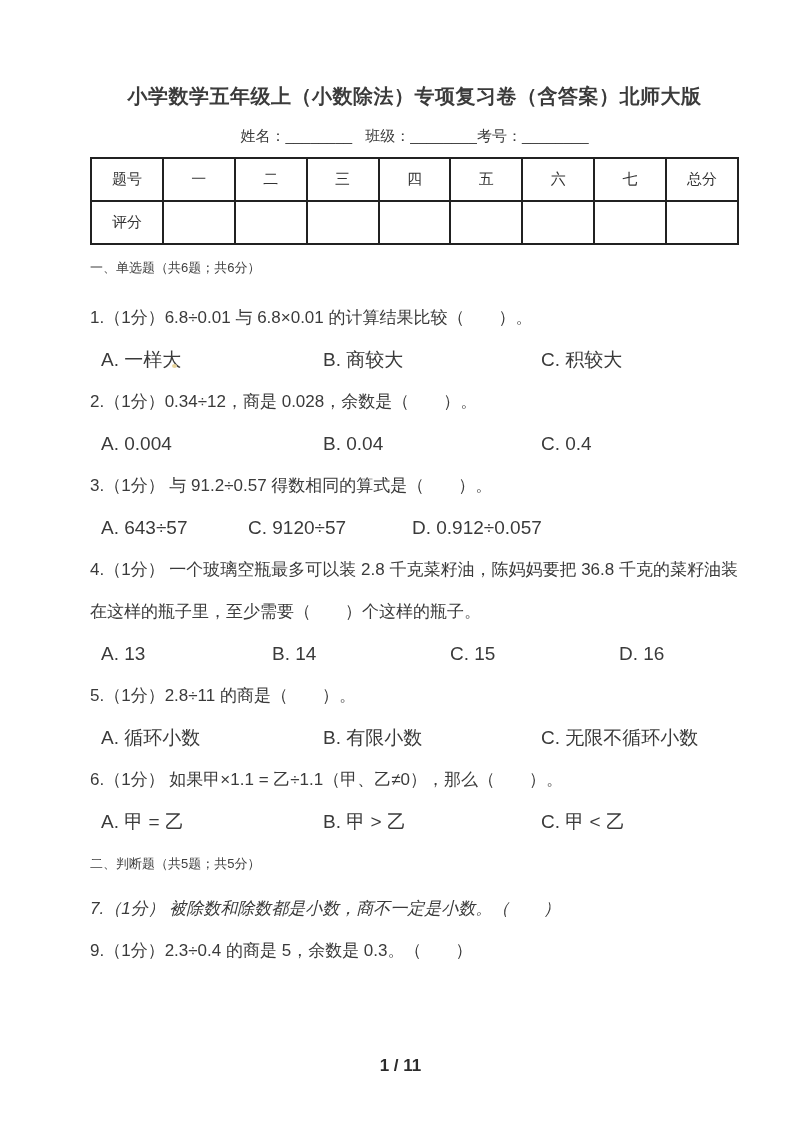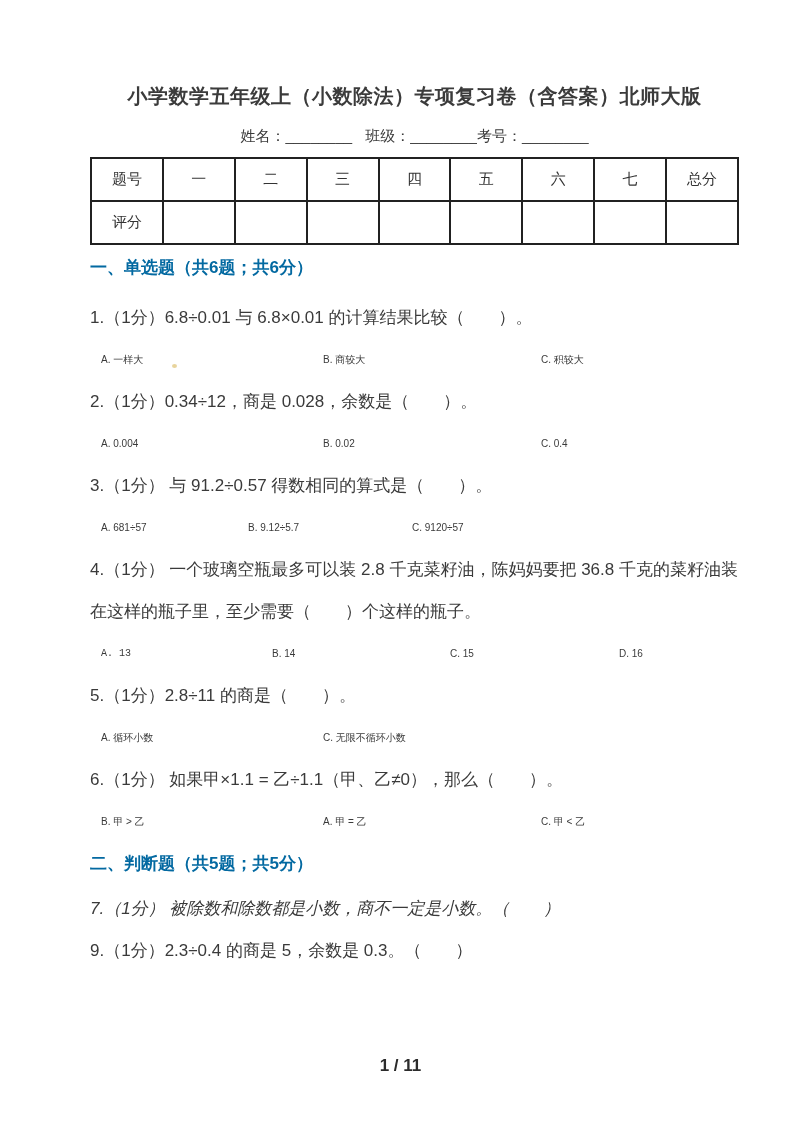--- a/index.html
+++ b/index.html
@@ -50,48 +50,48 @@
     border: 2px solid #212121;
     height: 41px;
     padding: 0;
     text-align: center;
     vertical-align: middle;
     font-size: 15px;
     color: #333333;
   }
   .sec {
     margin: 2px 0 0 0;
-    font-size: 17px;
-    font-weight: 700;
+    font-size: 13px;
+    font-weight: 400;
     line-height: 42px;
-    color: #0369a1;
+    color: #404040;
   }
   .sec-2 { margin-top: 0; }
   .q {
     margin: 0;
     font-size: 17px;
     line-height: 42px;
     color: #3a3a3a;
   }
   .q-first { margin-top: 8px; }
   .q-7 { margin-top: 3px; font-style: italic; }
   .opts {
     display: flex;
     padding-left: 11px;
-    font-size: 10px;
+    font-size: 19px;
     line-height: 42px;
     color: #3a3a3a;
   }
   .opts span { display: block; white-space: nowrap; }
   .opts3 span:nth-child(1) { width: 222px; }
   .opts3 span:nth-child(2) { width: 218px; }
   .optsq3 span:nth-child(1) { width: 147px; }
   .optsq3 span:nth-child(2) { width: 164px; }
   .optsq3 span:nth-child(3) { width: 156px; }
-  .optsq4 span:nth-child(1) { width: 171px; font-family: Liberation Mono, monospace; }
+  .optsq4 span:nth-child(1) { width: 171px; }
   .optsq4 span:nth-child(2) { width: 163px; }
   .optsq4 span:nth-child(3) { width: 169px; margin-left: 15px; }
   .stray {
     position: absolute;
     left: 172px;
     top: 364px;
     width: 5px;
     height: 4px;
     border-radius: 50%;
     background: #e8d49c;
@@ -151,49 +151,50 @@
     <p class="q q-first">1.（1分）6.8÷0.01 与 6.8×0.01 的计算结果比较（　　）。</p>
     <div class="opts opts3">
       <span>A. 一样大</span>
       <span>B. 商较大</span>
       <span>C. 积较大</span>
     </div>
 
     <p class="q">2.（1分）0.34÷12，商是 0.028，余数是（　　）。</p>
     <div class="opts opts3">
       <span>A. 0.004</span>
-      <span>B. 0.02</span>
+      <span>B. 0.04</span>
       <span>C. 0.4</span>
     </div>
 
     <p class="q">3.（1分） 与 91.2÷0.57 得数相同的算式是（　　）。</p>
     <div class="opts optsq3">
-      <span>A. 681÷57</span>
-      <span>B. 9.12÷5.7</span>
+      <span>A. 643÷57</span>
       <span>C. 9120÷57</span>
+      <span>D. 0.912÷0.057</span>
     </div>
 
     <p class="q">4.（1分） 一个玻璃空瓶最多可以装 2.8 千克菜籽油，陈妈妈要把 36.8 千克的菜籽油装在这样的瓶子里，至少需要（　　）个这样的瓶子。</p>
     <div class="opts optsq4">
       <span>A. 13</span>
       <span>B. 14</span>
       <span>C. 15</span>
       <span>D. 16</span>
     </div>
 
     <p class="q">5.（1分）2.8÷11 的商是（　　）。</p>
     <div class="opts opts3">
       <span>A. 循环小数</span>
+      <span>B. 有限小数</span>
       <span>C. 无限不循环小数</span>
     </div>
 
     <p class="q">6.（1分） 如果甲×1.1 = 乙÷1.1（甲、乙≠0），那么（　　）。</p>
     <div class="opts opts3">
+      <span>A. 甲 = 乙</span>
       <span>B. 甲 &gt; 乙</span>
-      <span>A. 甲 = 乙</span>
       <span>C. 甲 &lt; 乙</span>
     </div>
 
     <h2 class="sec sec-2">二、判断题（共5题；共5分）</h2>
 
     <p class="q q-7">7.（1分） 被除数和除数都是小数，商不一定是小数。（　　）</p>
     <p class="q">9.（1分）2.3÷0.4 的商是 5，余数是 0.3。（　　）</p>
 
   </div>
 

